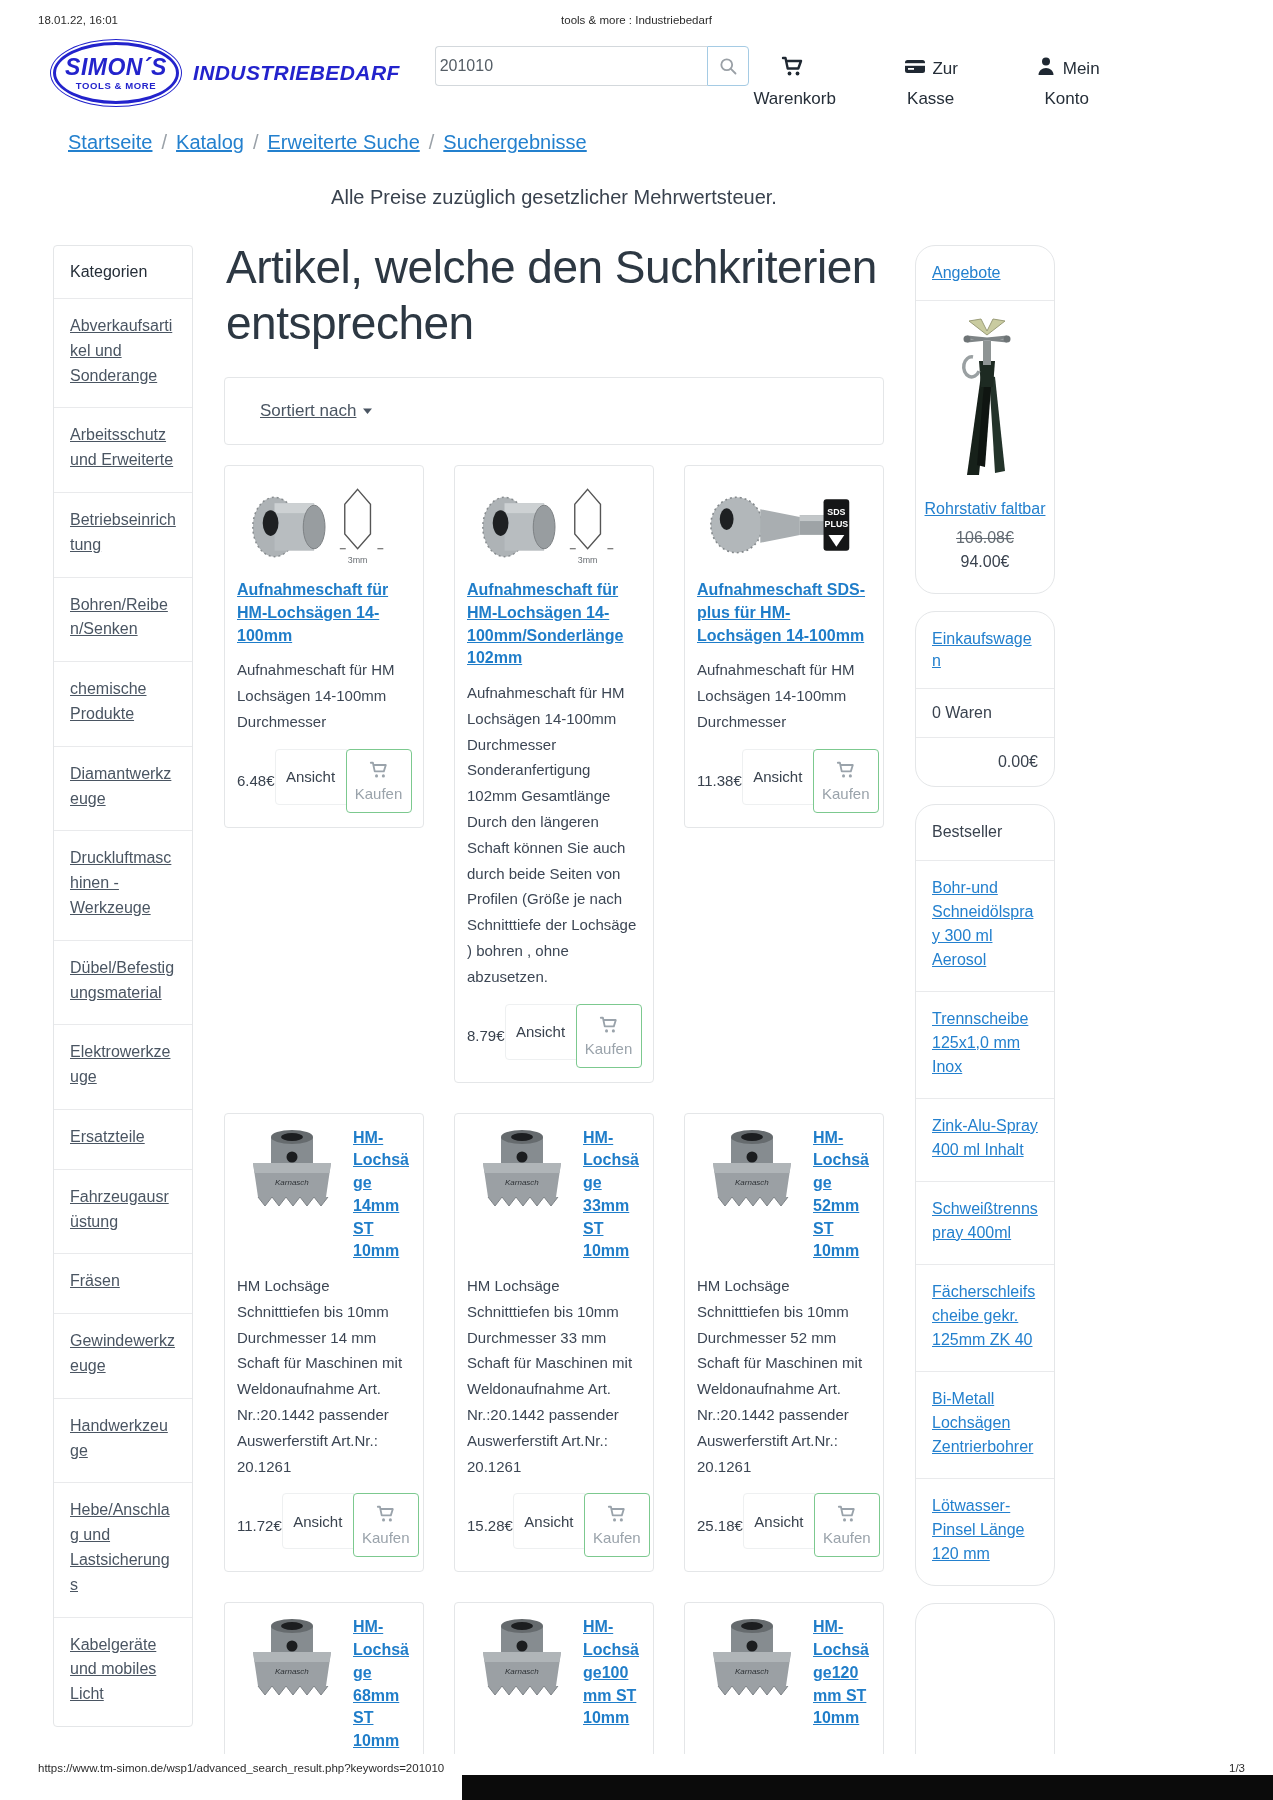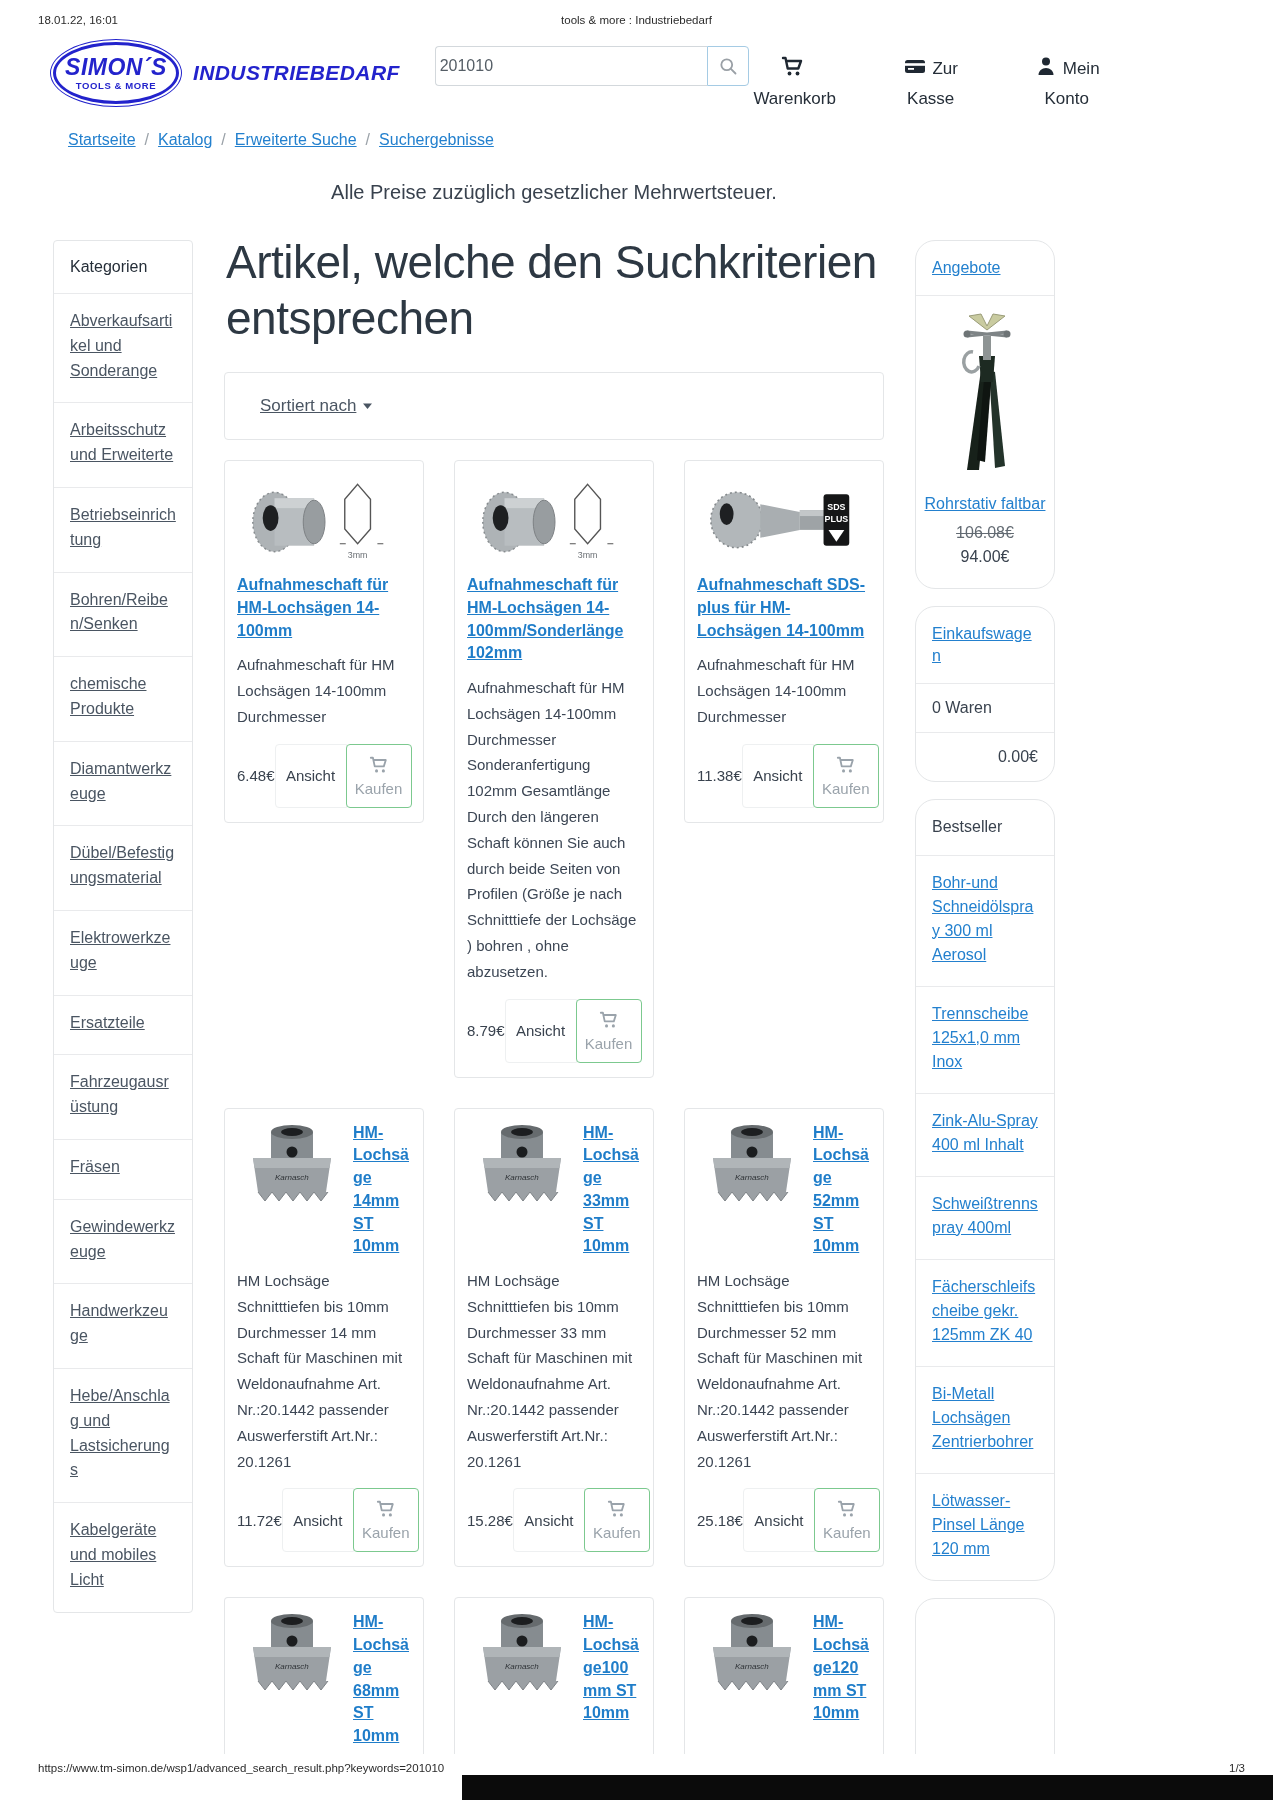--- a/index.html
+++ b/index.html
@@ -25,21 +25,21 @@
   .logo-tools { font-weight:bold; font-size:9.5px; letter-spacing:.6px; line-height:1; margin-top:2px; }
   .logo-industrie { font-style:italic; font-weight:bold; font-size:21px; color:#2323cc; margin-left:14px; letter-spacing:.4px; }
   .search { display:flex; margin-left:35px; margin-top:6px; }
   .search input { width:272px; height:40px; border:1px solid #d3d8dc; border-right:none; border-radius:4px 0 0 4px; padding:0 4px; font-size:16px; color:#555e66; font-family:inherit; outline:none; }
   .search button { width:42px; height:40px; background:#fff; border:1px solid #a5cbe4; border-radius:0 4px 4px 0; display:flex; align-items:center; justify-content:center; cursor:pointer; }
   .quicknav { margin-left:auto; display:flex; gap:44px; padding-top:14px; }
   .qn-item { width:92px; text-align:center; font-size:17px; color:#252e38; text-decoration:none; line-height:1.5; cursor:pointer; }
   .qn-item .qicon { display:inline-block; vertical-align:-4px; margin-right:5px; }
 
   
-  .breadcrumb { margin:20px 0 0 15px; font-size:16px; color:#8b939b; }
+  .breadcrumb { margin:20px 0 0 15px; font-size:20px; color:#8b939b; }
   .breadcrumb a { color:#2380ce; text-decoration:underline; cursor:pointer; }
   .breadcrumb .sep { margin:0 9px; color:#9aa1a8; }
   .notice { margin-top:32px; text-align:center; font-size:20px; color:#39424e; }
 
   
   .layout { margin-top:36px; display:grid; grid-template-columns:140px 660px 140px; column-gap:31px; align-items:start; }
   .card { background:#fff; border:1px solid #e4e6e8; border-radius:4px; }
 
   
   .cats { font-size:16px; }
@@ -57,21 +57,21 @@
   .product { padding:11px 12px 14px; font-size:15px; }
   .pimg { height:96px; display:flex; align-items:center; }
   .ptop { display:flex; gap:8px; }
   .ptop .pimg-b { flex:none; }
   .ptitle { display:block; color:#1f7dc9; font-weight:bold; font-size:16px; line-height:1.42; text-decoration:underline; overflow-wrap:anywhere; margin-top:6px; cursor:pointer; }
   .ptop .ptitle { margin-top:2px; }
   .pdesc { margin-top:10px; color:#3c4654; line-height:1.72; overflow-wrap:anywhere; }
   .prow { margin-top:14px; display:flex; align-items:center; }
   .price { color:#39424e; }
   .btns { margin-left:auto; display:flex; align-items:stretch; }
-  .btn-view { background:#fff; border:1px solid #eef0f1; border-radius:4px 0 0 4px; width:72px; height:64px; font-family:inherit; font-size:15px; color:#39424e; cursor:pointer; }
+  .btn-view { background:#fff; border:1px solid #eef0f1; border-radius:4px 0 0 4px; width:72px; height:56px; font-family:inherit; font-size:15px; color:#39424e; cursor:pointer; }
   .btn-buy { background:#fff; border:1px solid #7cc98f; border-radius:4px; width:66px; height:64px; margin-left:-1px; display:flex; flex-direction:column; align-items:center; justify-content:center; gap:5px; font-family:inherit; font-size:15px; color:#9aa3ab; cursor:pointer; }
   .cut-200 { height:200px; overflow:hidden; }
   .cut-240 { height:244px; overflow:hidden; border-bottom:none; border-radius:4px 4px 0 0; }
 
   
   .right-col > .card { margin-bottom:17px;border-radius:20px; }
   .box-head { display:block; padding:16px 16px; font-size:16px; line-height:1.4; overflow-wrap:anywhere; }
   a.box-head { color:#2380ce; text-decoration:underline; cursor:pointer; }
   .offer-body { border-top:1px solid #e9eaec; padding:14px 8px 22px; text-align:center; }
   .offer-link { display:inline-block; margin-top:10px; color:#2380ce; text-decoration:underline; font-size:16px; line-height:1.45; cursor:pointer; }
@@ -152,20 +152,21 @@
     <div class="layout">
 
       <aside class="cats card">
         <div class="cats-head">Kategorien</div>
         <a class="cat">Abverkaufsartikel und Sonderange</a>
         <a class="cat">Arbeitsschutz und Erweiterte</a>
         <a class="cat">Betriebseinrichtung</a>
         <a class="cat">Bohren/Reiben/Senken</a>
         <a class="cat">chemische Produkte</a>
         <a class="cat">Diamantwerkzeuge</a>
+        <a class="cat">Druckluftmaschinen - Werkzeuge</a>
         <a class="cat">Dübel/Befestigungsmaterial</a>
         <a class="cat">Elektrowerkzeuge</a>
         <a class="cat">Ersatzteile</a>
         <a class="cat">Fahrzeugausrüstung</a>
         <a class="cat">Fräsen</a>
         <a class="cat">Gewindewerkzeuge</a>
         <a class="cat">Handwerkzeuge</a>
         <a class="cat">Hebe/Anschlag und Lastsicherungs</a>
         <a class="cat">Kabelgeräte und mobiles Licht</a>
       </aside>

